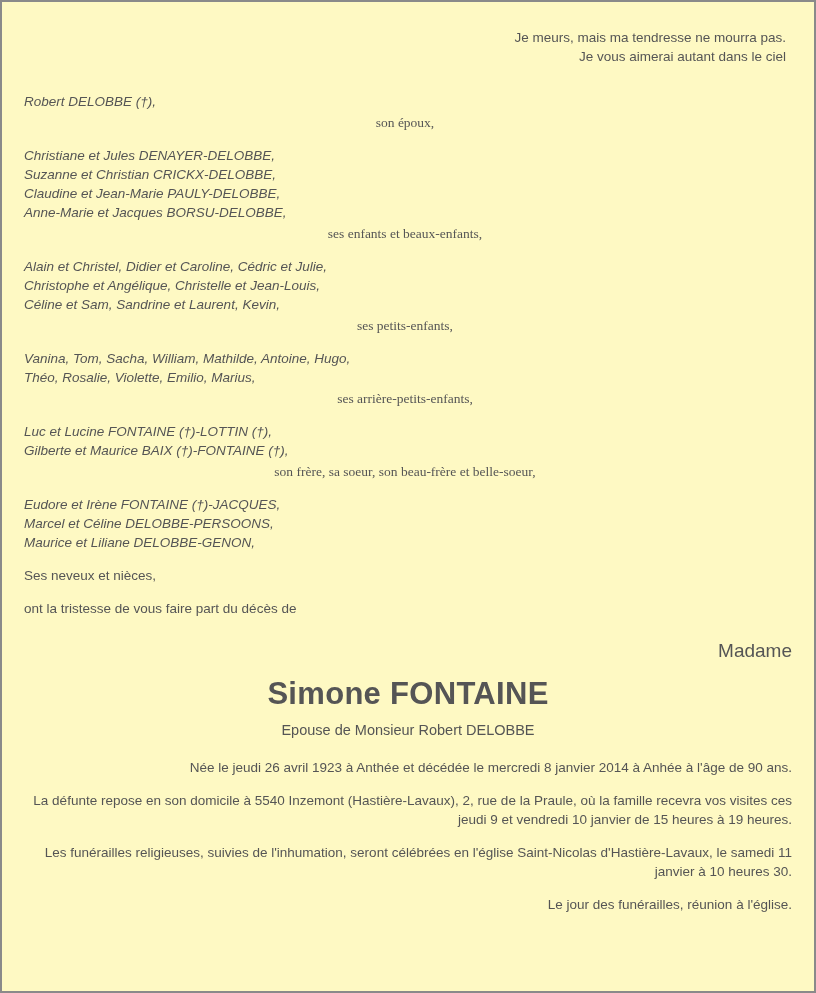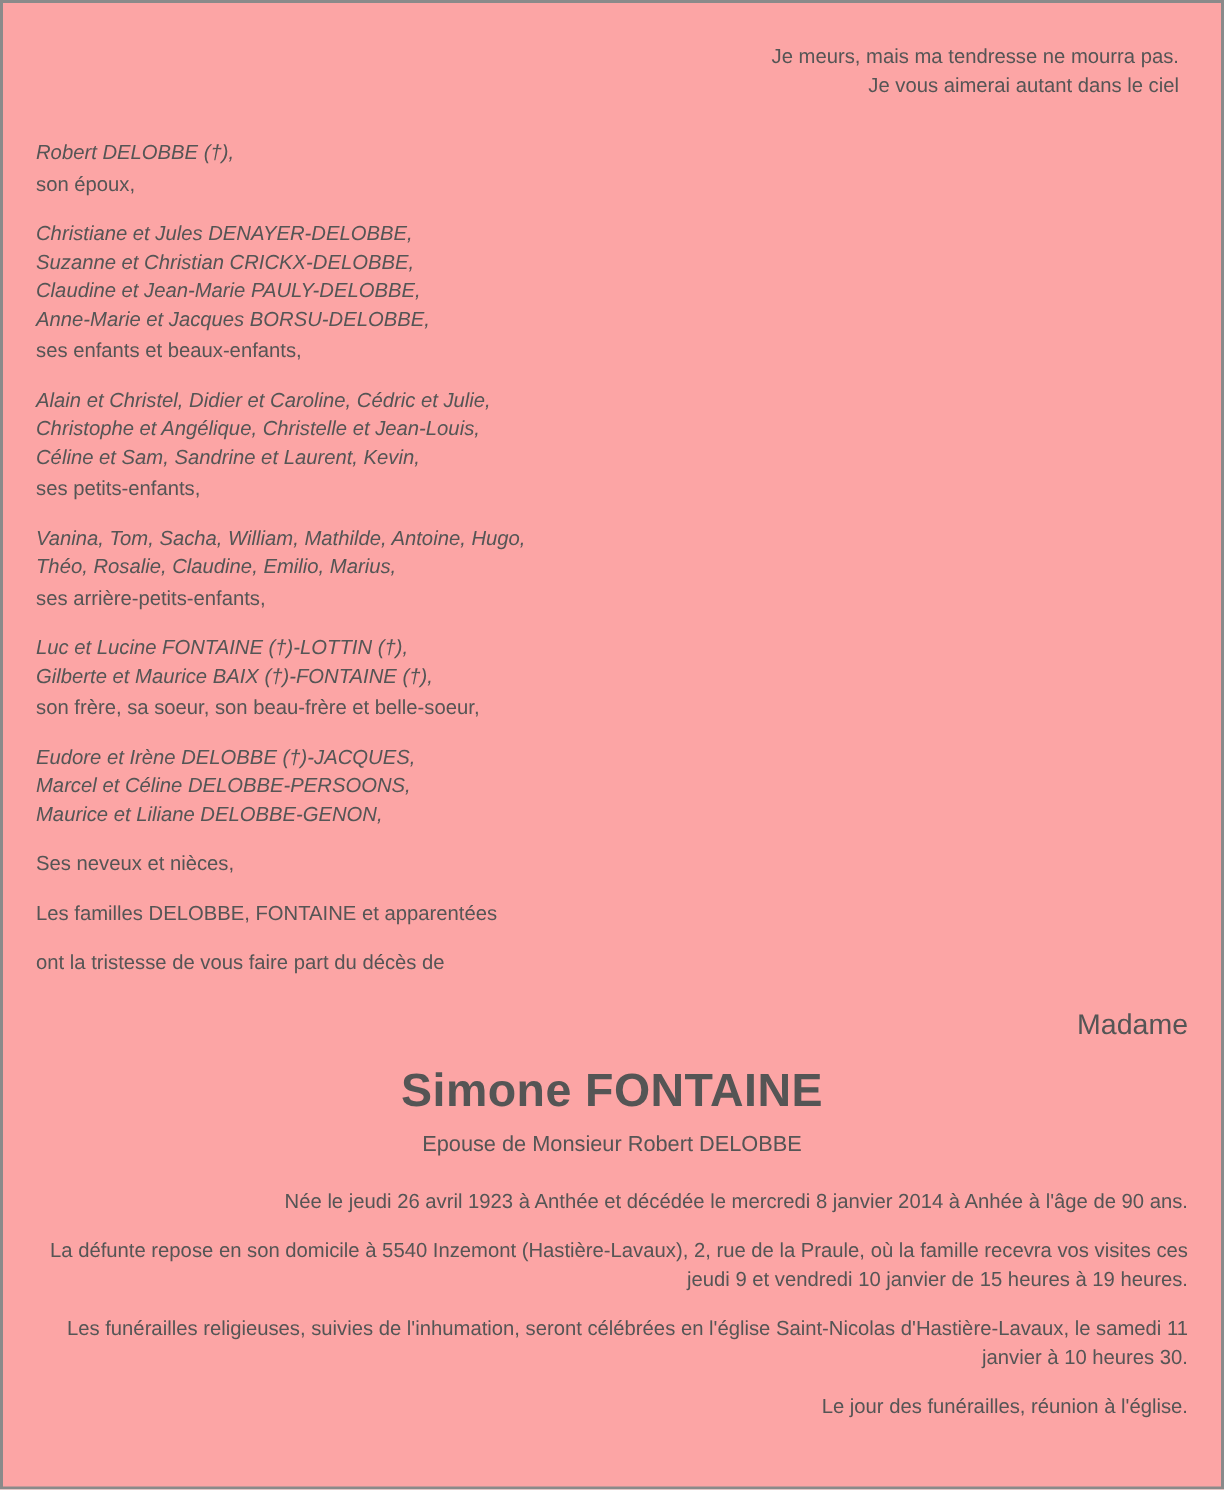--- a/index.html
+++ b/index.html
@@ -7,21 +7,21 @@
     padding: 0;
     background: #ffffff;
   }
   body {
     font-family: "Liberation Sans", sans-serif;
   }
   .card {
     width: 816px;
     height: 993px;
     box-sizing: border-box;
-    background: #fca5a5;
+    background: #fef9c3;
     border: 2px solid #8a8a8a;
     color: #555555;
     padding: 18px 22px 10px 22px;
     position: relative;
     overflow: hidden;
   }
   .epitaph {
     text-align: right;
     font-size: 13.5px;
     line-height: 19px;
@@ -36,26 +36,27 @@
     position: relative;
     margin-bottom: 14px;
   }
   .names {
     font-size: 13.5px;
     line-height: 19px;
     color: #555555;
   }
   .names div { white-space: nowrap; font-style: italic; }
   .rel {
-    text-align: left;
+    text-align: center;
     font-size: 13.5px;
     line-height: 19px;
     color: #555555;
     padding-right: 6px;
     margin-top: 2px;
+    font-family: Liberation Serif, serif;
   }
   .single-line {
     font-size: 13.5px;
     line-height: 19px;
     color: #555555;
     margin-bottom: 14px;
   }
 
   .title-madame {
     text-align: right;
@@ -121,43 +122,42 @@
       <div>Alain et Christel, Didier et Caroline, Cédric et Julie,</div>
       <div>Christophe et Angélique, Christelle et Jean-Louis,</div>
       <div>Céline et Sam, Sandrine et Laurent, Kevin,</div>
     </div>
     <div class="rel">ses petits-enfants,</div>
   </div>
 
   <div class="group">
     <div class="names">
       <div>Vanina, Tom, Sacha, William, Mathilde, Antoine, Hugo,</div>
-      <div>Théo, Rosalie, Claudine, Emilio, Marius,</div>
+      <div>Théo, Rosalie, Violette, Emilio, Marius,</div>
     </div>
     <div class="rel">ses arrière-petits-enfants,</div>
   </div>
 
   <div class="group">
     <div class="names">
       <div>Luc et Lucine FONTAINE (†)-LOTTIN (†),</div>
       <div>Gilberte et Maurice BAIX (†)-FONTAINE (†),</div>
     </div>
     <div class="rel">son frère, sa soeur, son beau-frère et belle-soeur,</div>
   </div>
 
   <div class="group">
     <div class="names">
-      <div>Eudore et Irène DELOBBE (†)-JACQUES,</div>
+      <div>Eudore et Irène FONTAINE (†)-JACQUES,</div>
       <div>Marcel et Céline DELOBBE-PERSOONS,</div>
       <div>Maurice et Liliane DELOBBE-GENON,</div>
     </div>
   </div>
 
   <div class="single-line">Ses neveux et nièces,</div>
-  <div class="single-line">Les familles DELOBBE, FONTAINE et apparentées</div>
   <div class="single-line">ont la tristesse de vous faire part du décès de</div>
 
   <div class="title-madame">Madame</div>
   <div class="name-main">Simone FONTAINE</div>
   <div class="spouse-line">Epouse de Monsieur Robert DELOBBE</div>
 
   <div class="bottom-block">
     <div class="para">Née le jeudi 26 avril 1923 à Anthée et décédée le mercredi 8 janvier 2014 à Anhée à l'âge de 90 ans.</div>
     <div class="para">La défunte repose en son domicile à 5540 Inzemont (Hastière-Lavaux), 2, rue de la Praule, où la famille recevra vos visites ces jeudi 9 et vendredi 10 janvier de 15 heures à 19 heures.</div>
     <div class="para">Les funérailles religieuses, suivies de l'inhumation, seront célébrées en l'église Saint-Nicolas d'Hastière-Lavaux, le samedi 11 janvier à 10 heures 30.</div>

